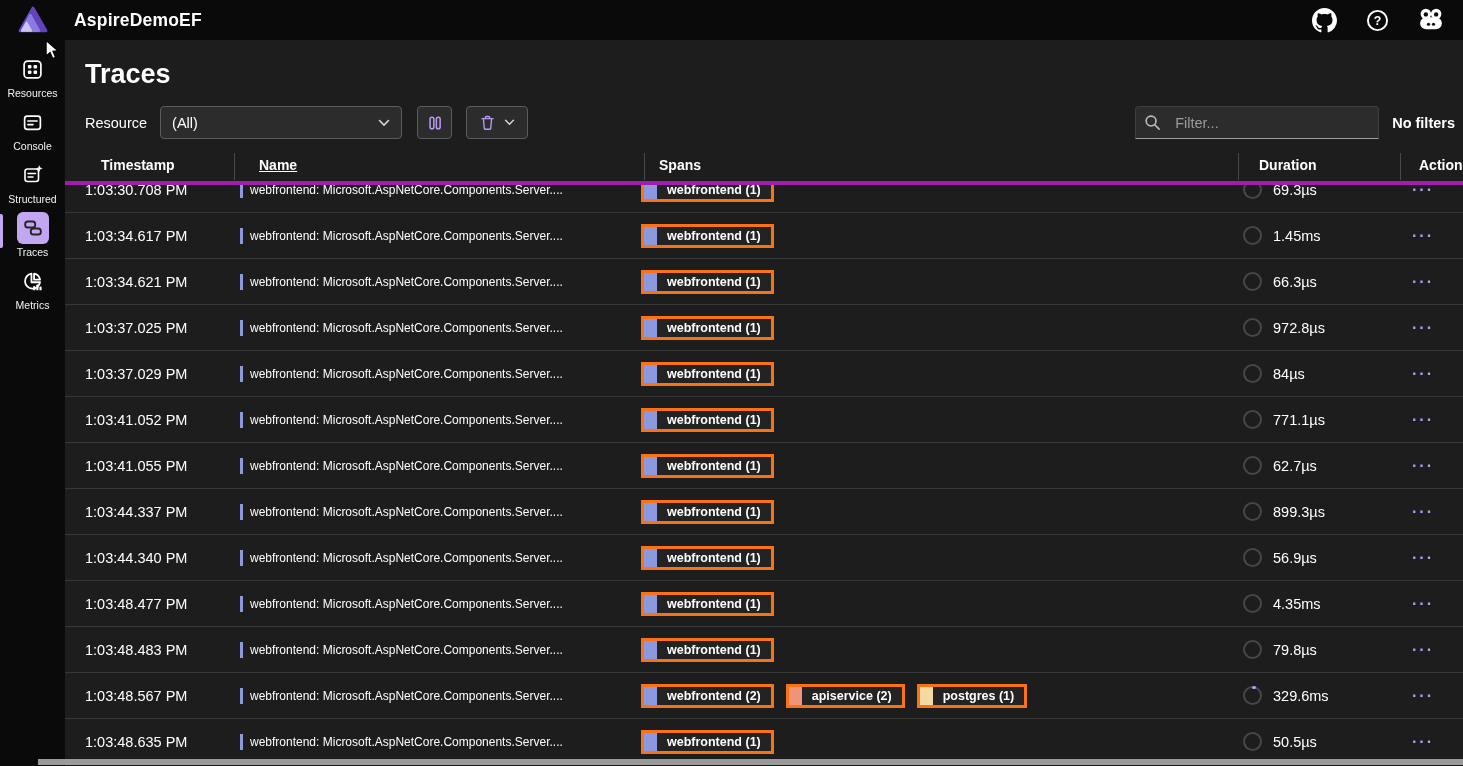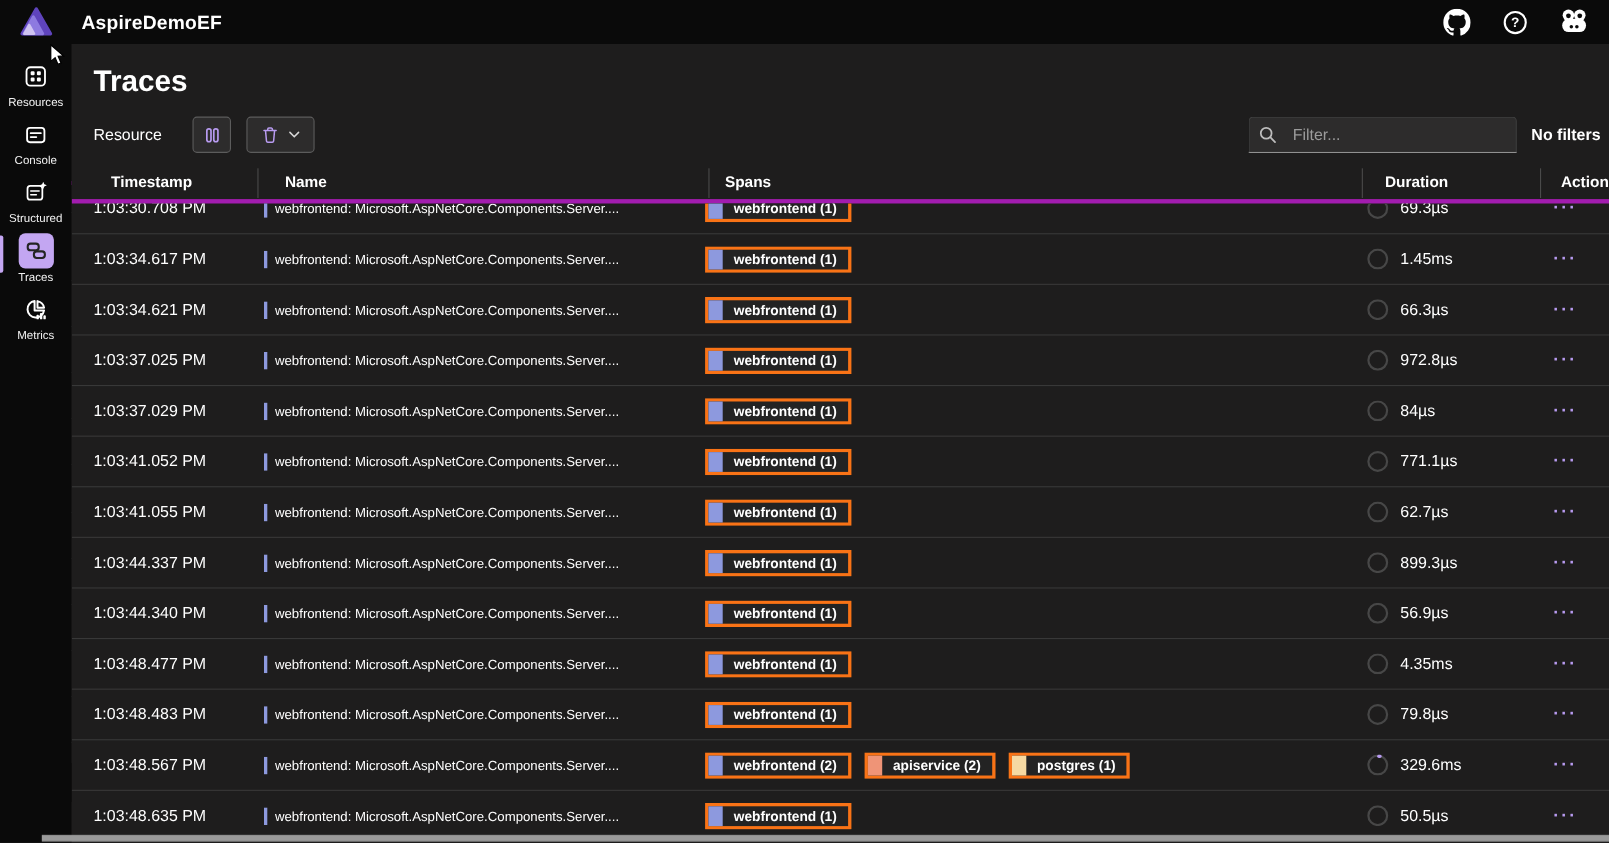--- a/index.html
+++ b/index.html
@@ -45,21 +45,21 @@
                      font-size:14.5px; font-family:"Liberation Sans", sans-serif; margin-left:14px; }
   .searchbox input::placeholder { color:#9b9b9b; }
   .no-filters { margin-left:13px; font-size:14.5px; font-weight:600; white-space:nowrap; }
 
   
   .grid-cols { display:grid; grid-template-columns:153px 410px 594px 162px 79px; }
   .thead { margin-top:9px; height:37px; align-items:center; border-bottom:4px solid #a21caf;
            font-size:14px; font-weight:700;padding-left:16px; }
   .th { position:relative; height:100%; display:flex; align-items:center; }
   .th-timestamp { padding-left:20px; }
-  .th-name { padding-left:25px; }
+  .th-name { padding-left:25px;text-decoration:underline; }
   .th-spans { padding-left:15px; }
   .th-duration { padding-left:21px; }
   .th-actions { padding-left:19px; }
   .th + .th::before { content:""; position:absolute; left:0; top:5px; height:27px; width:1px; background:#4a4a4a; }
 
   .tbody { height:581px; overflow:hidden; }
   .row { height:46px; align-items:center; border-bottom:1px solid #383838; cursor:pointer; }
   .row.clipped { margin-top:-18px; }
   .cell { display:flex; align-items:center; overflow:hidden; }
   .cell-timestamp { padding-left:20px; font-size:14.5px; white-space:nowrap; }
@@ -180,20 +180,28 @@
     </span>
     <span class="nav-label">Metrics</span>
   </div>
 </nav>
 
 <main class="content">
   <h1 class="page-title">Traces</h1>
 
   <div class="toolbar">
     <span class="resource-label">Resource</span>
+    <div class="select">
+      <span>(All)</span>
+      <span class="chev">
+        <svg width="12" height="8" viewBox="0 0 12 8">
+            <path d="M1.5 1.5 L6 6 L10.5 1.5" fill="none" stroke="#d8d8d8" stroke-width="1.6" stroke-linecap="round"></path>
+          </svg>
+      </span>
+    </div>
     <div class="tool-btn pause-btn">
       <span>
         <svg width="18" height="18" viewBox="0 0 20 20">
           <rect x="4.5" y="3.5" width="4.2" height="13" rx="2" fill="none" stroke="#b89bf0" stroke-width="1.7"></rect>
           <rect x="11.5" y="3.5" width="4.2" height="13" rx="2" fill="none" stroke="#b89bf0" stroke-width="1.7"></rect>
         </svg>
       </span>
     </div>
     <div class="tool-btn clear-btn">
       <span>

